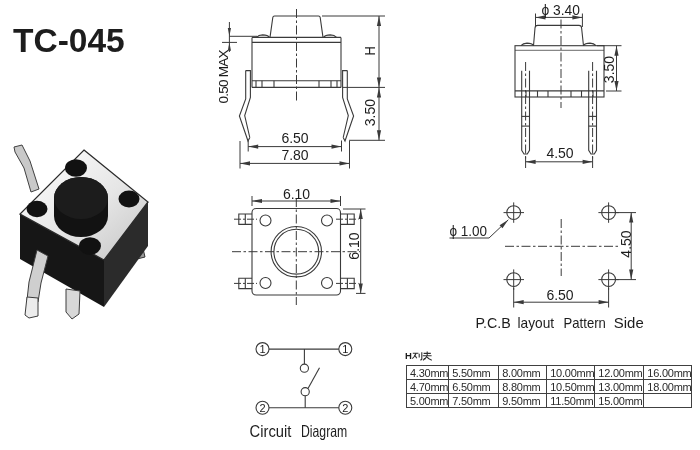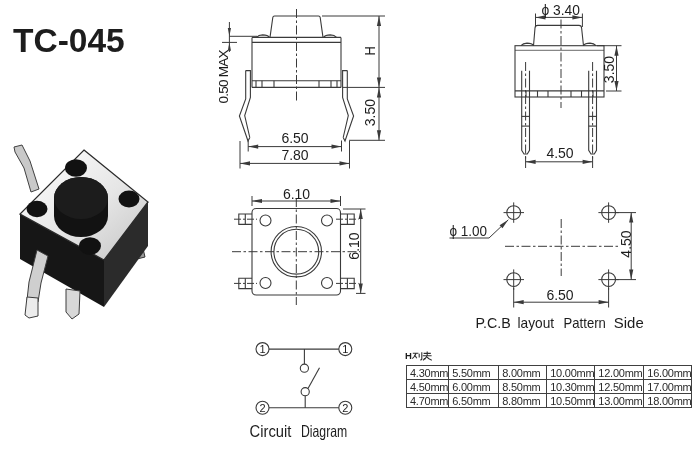--- a/index.html
+++ b/index.html
@@ -272,30 +272,30 @@
 <tbody>
         <tr>
           <td>4.30mm</td>
           <td>5.50mm</td>
           <td>8.00mm</td>
           <td>10.00mm</td>
           <td>12.00mm</td>
           <td>16.00mm</td>
         </tr>
 <tr>
-          <td>4.50mm</td>
-          <td>6.00mm</td>
-          <td>8.50mm</td>
-          <td>10.30mm</td>
-          <td>12.50mm</td>
-          <td>17.00mm</td>
-        </tr>
-<tr>
           <td>4.70mm</td>
           <td>6.50mm</td>
           <td>8.80mm</td>
           <td>10.50mm</td>
           <td>13.00mm</td>
           <td>18.00mm</td>
         </tr>
+<tr>
+          <td>5.00mm</td>
+          <td>7.50mm</td>
+          <td>9.50mm</td>
+          <td>11.50mm</td>
+          <td>15.00mm</td>
+          <td></td>
+        </tr>
 </tbody>
     </table>
 </div>
 
 </body></html>

